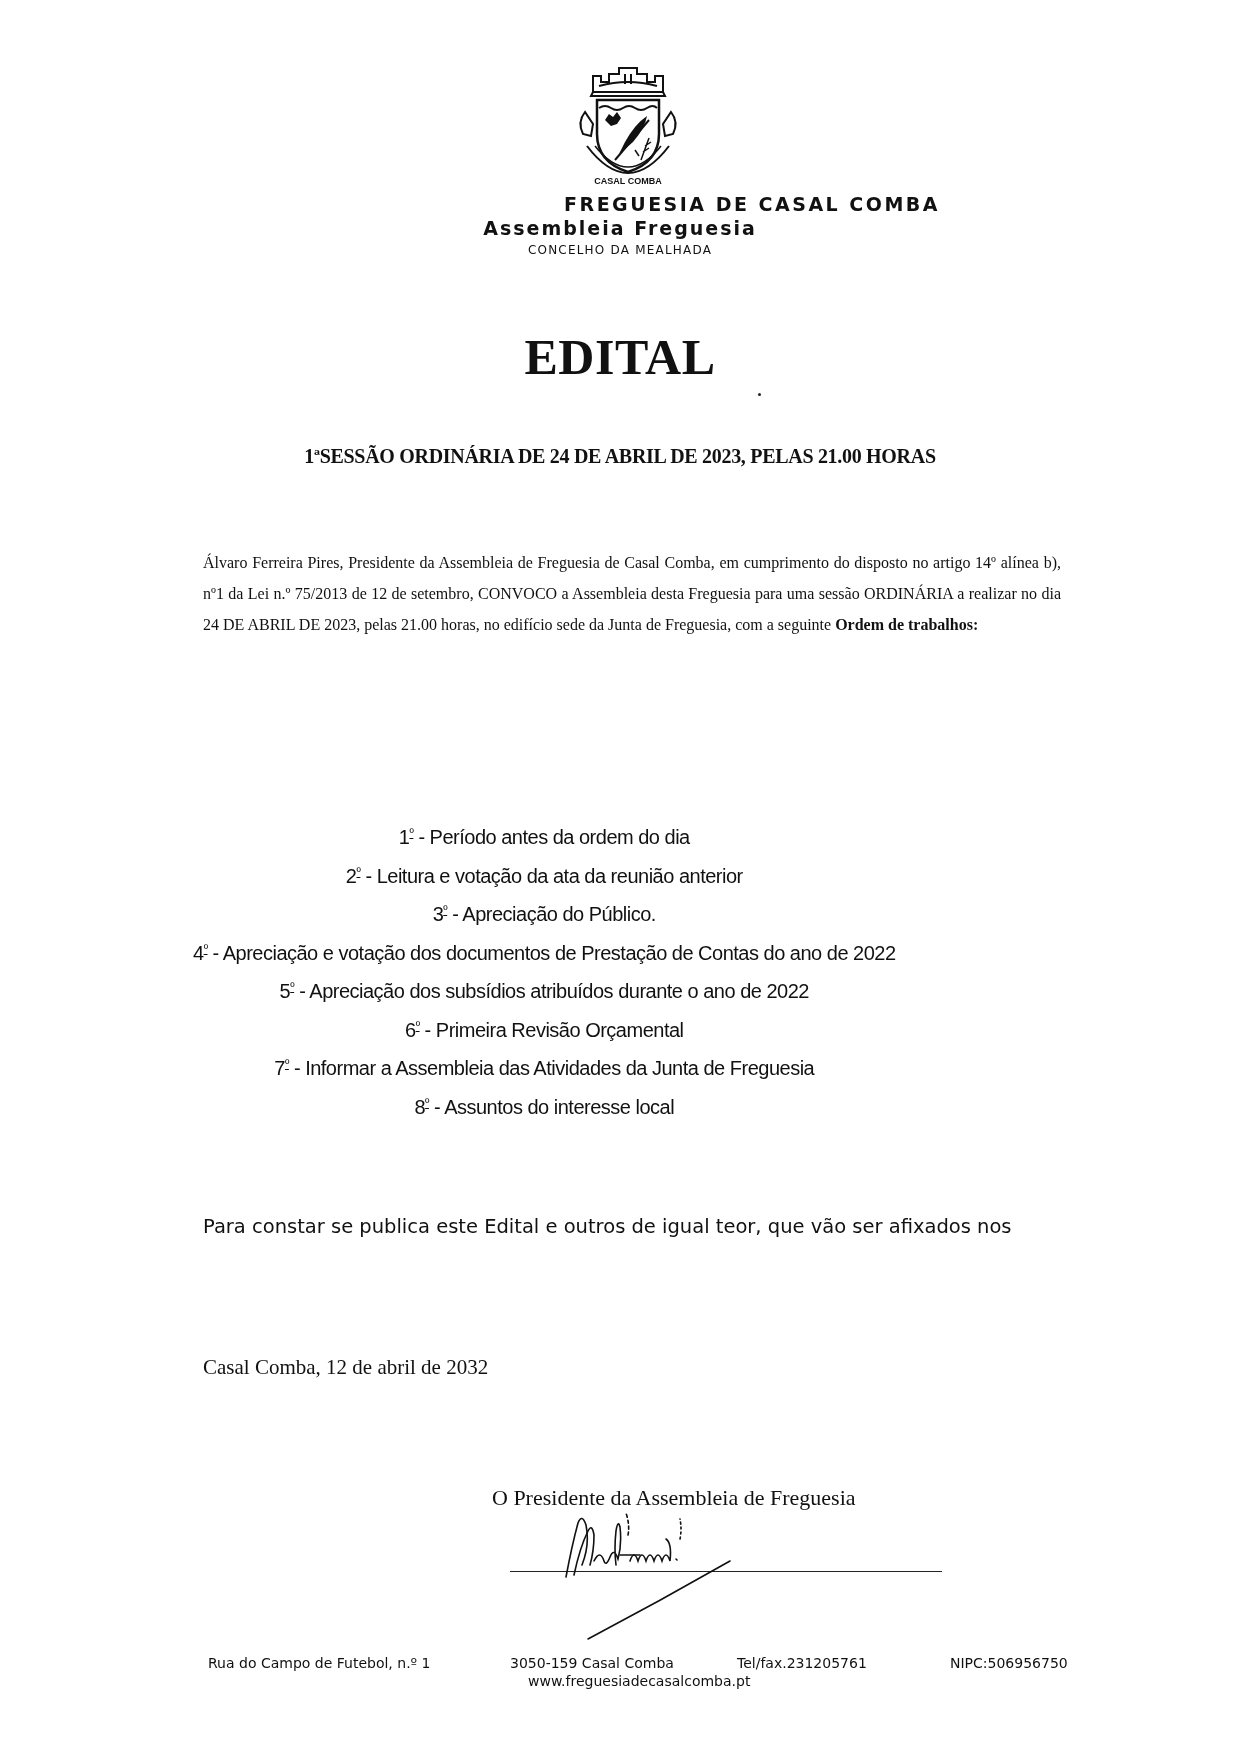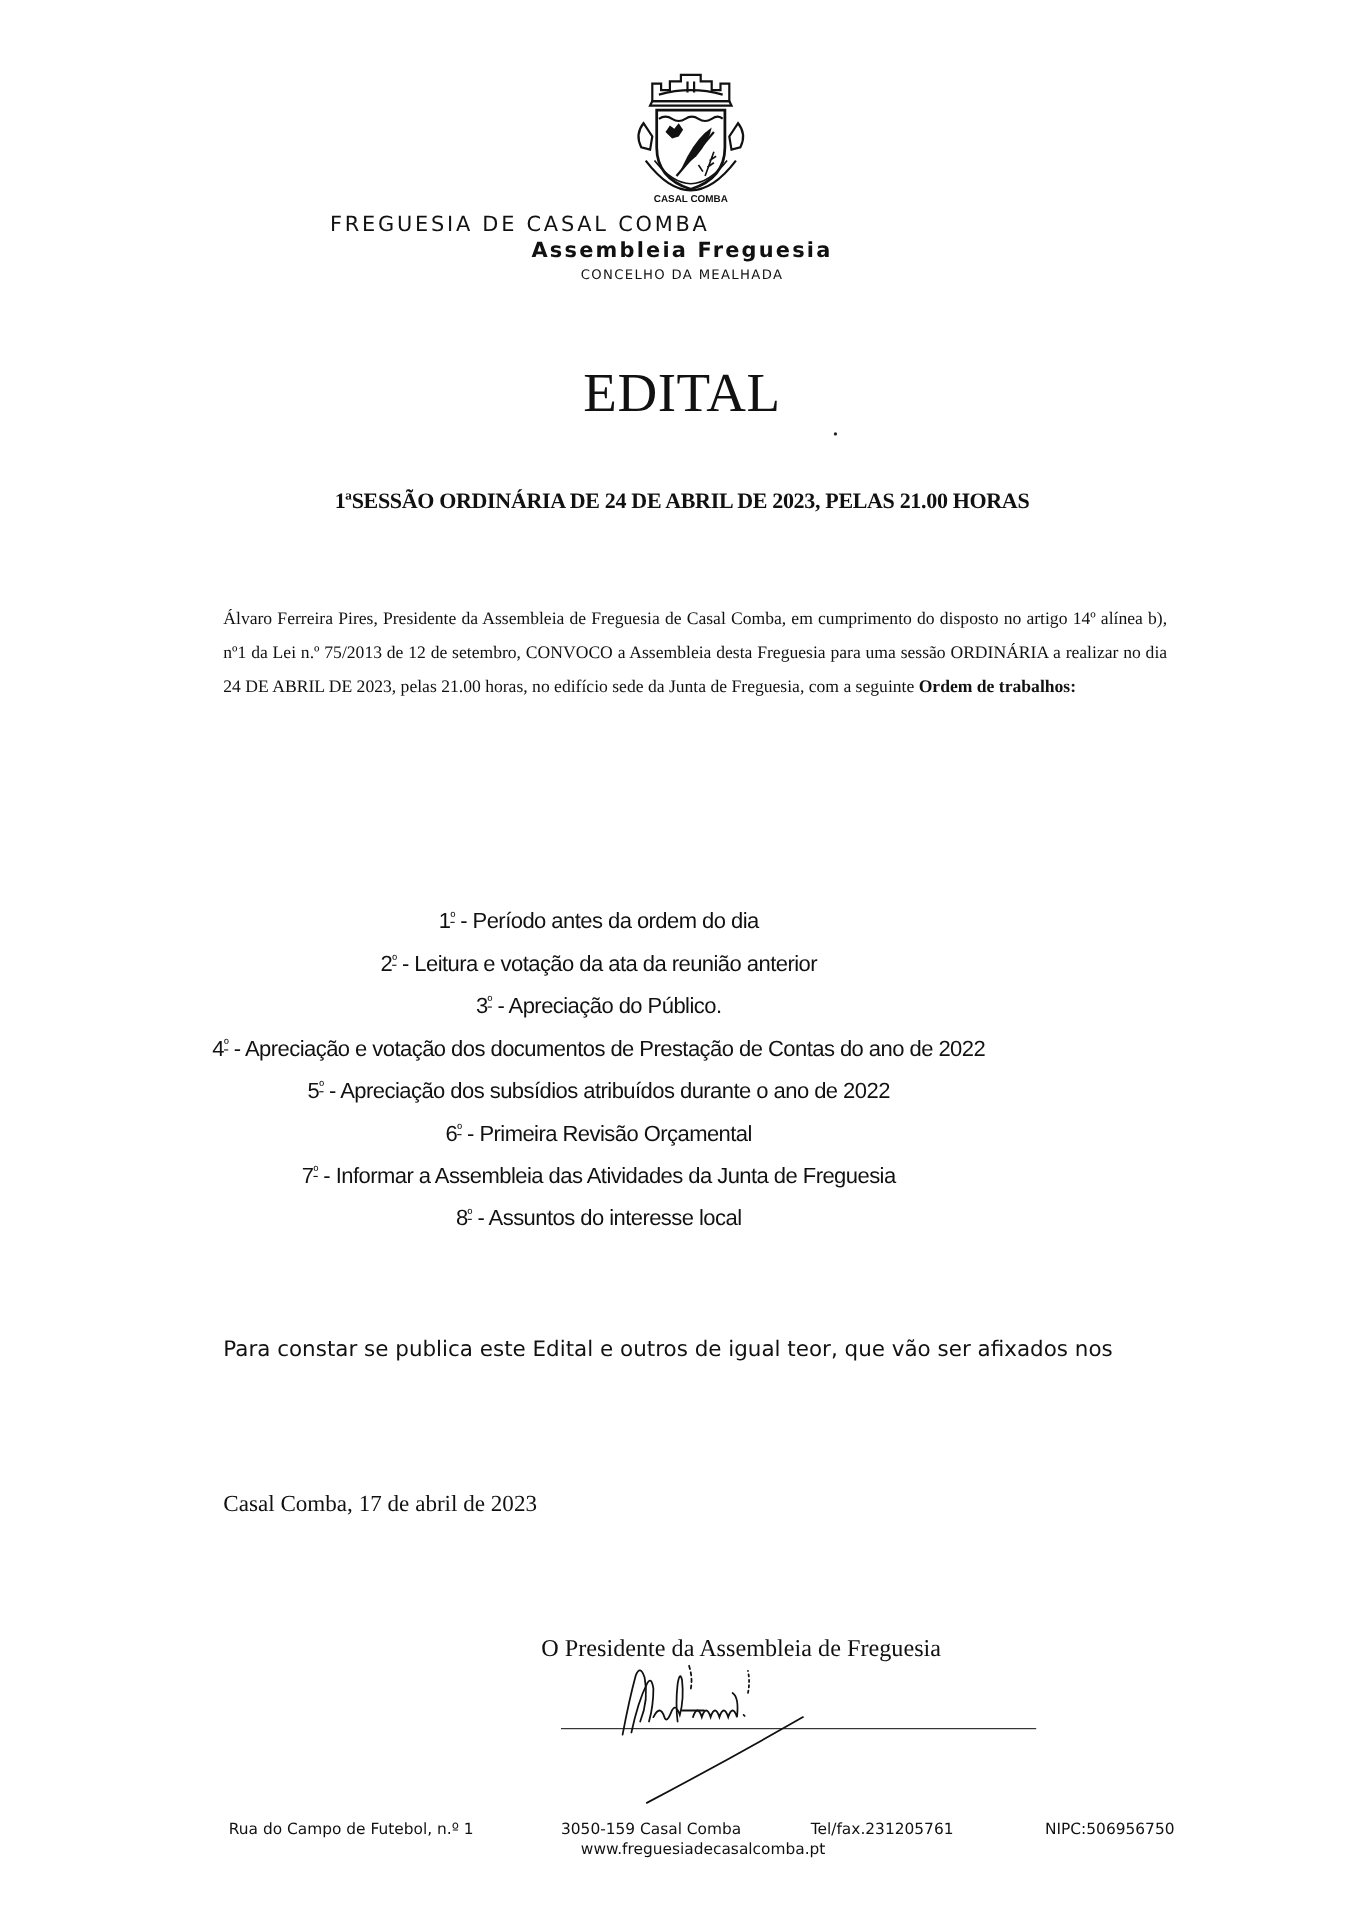--- a/index.html
+++ b/index.html
@@ -4,25 +4,25 @@
   <style>
     html, body { margin: 0; padding: 0; background: #ffffff; }
     body { width: 1240px; height: 1755px; position: relative; overflow: hidden; color: #111; }
     .abs { position: absolute; }
     .serif { font-family: "Liberation Serif", "DejaVu Serif", serif; }
     .sans { font-family: "Liberation Sans", "DejaVu Sans", sans-serif; }
     .dsans { font-family: "DejaVu Sans", "Liberation Sans", sans-serif; }
 
     #crest { left: 563px; top: 62px; width: 130px; height: 130px; }
 
-    #org-name { left: 300px; width: 640px; top: 193px; text-align: left; font-size: 19px; font-weight: normal; letter-spacing: 2.5px; }
+    #org-name { left: 300px; width: 640px; top: 193px; text-align: right; font-size: 19px; font-weight: bold; letter-spacing: 2.5px; }
     #org-sub { left: 300px; width: 640px; top: 217px; text-align: center; font-size: 19px; font-weight: bold; letter-spacing: 2px; }
     #org-county { left: 300px; width: 640px; top: 243px; text-align: center; font-size: 12px; letter-spacing: 1.2px; }
 
-    #doc-title { left: 400px; width: 440px; top: 328px; text-align: center; font-size: 50px; font-weight: normal; letter-spacing: 0.5px; }
+    #doc-title { left: 400px; width: 440px; top: 328px; text-align: center; font-size: 50px; font-weight: bold; letter-spacing: 0.5px; }
     #title-dot { left: 758px; top: 393px; width: 3px; height: 3px; background: #222; border-radius: 50%; }
 
     #session-heading { left: 180px; width: 880px; top: 445px; text-align: center; font-size: 20px; font-weight: bold; letter-spacing: -0.3px; }
 
     #body-para { left: 203px; width: 858px; top: 547px; font-size: 16px; line-height: 31px; text-align: justify; }
     #body-para b { font-weight: bold; }
 
     #agenda { left: 193px; top: 818px; margin: 0; padding: 0; list-style: none; font-size: 20px; }
     #agenda li { height: 38.5px; line-height: 30px; letter-spacing: -0.5px; text-align: center; }
     #agenda sup { font-size: 12px; vertical-align: 7px; text-decoration: underline; }
@@ -87,21 +87,21 @@
     <li><span>5</span><sup>º</sup><span> - Apreciação dos subsídios atribuídos durante o ano de 2022</span></li>
     <li><span>6</span><sup>º</sup><span> - Primeira Revisão Orçamental</span></li>
     <li><span>7</span><sup>º</sup><span> - Informar a Assembleia das Atividades da Junta de Freguesia</span></li>
     <li><span>8</span><sup>º</sup><span> - Assuntos do interesse local</span></li>
   </ul>
 
 <div id="closing" class="abs dsans">
   <div>Para constar se publica este Edital e outros de igual teor, que vão ser afixados nos</div>
 </div>
 
-<div id="place-date" class="abs serif">Casal Comba, 17 de abril de 2023</div>
+<div id="place-date" class="abs serif">Casal Comba, 12 de abril de 2032</div>
 
 <div id="sig-title" class="abs serif">O Presidente da Assembleia de Freguesia</div>
 <div id="sig-line" class="abs"></div>
 <svg id="signature" class="abs" viewBox="0 0 240 140">
   <g fill="none" stroke="#111" stroke-width="1.6" stroke-linecap="round">
     <path d="M6 72 Q12 40 18 18 Q22 8 26 20 Q30 40 22 60"></path>
     <path d="M14 70 Q20 42 28 26 Q32 18 34 30 Q34 46 30 60"></path>
     <path d="M34 56 Q40 44 44 56 Q46 62 50 52 Q54 42 58 54 Q62 40 60 22 Q58 14 56 26 Q54 44 56 60"></path>
     <path d="M60 50 L80 50"></path>
     <path d="M70 56 Q74 44 78 56 Q82 44 86 56 Q90 44 94 56 Q98 44 102 56 Q106 44 110 56 Q112 38 106 34"></path>

